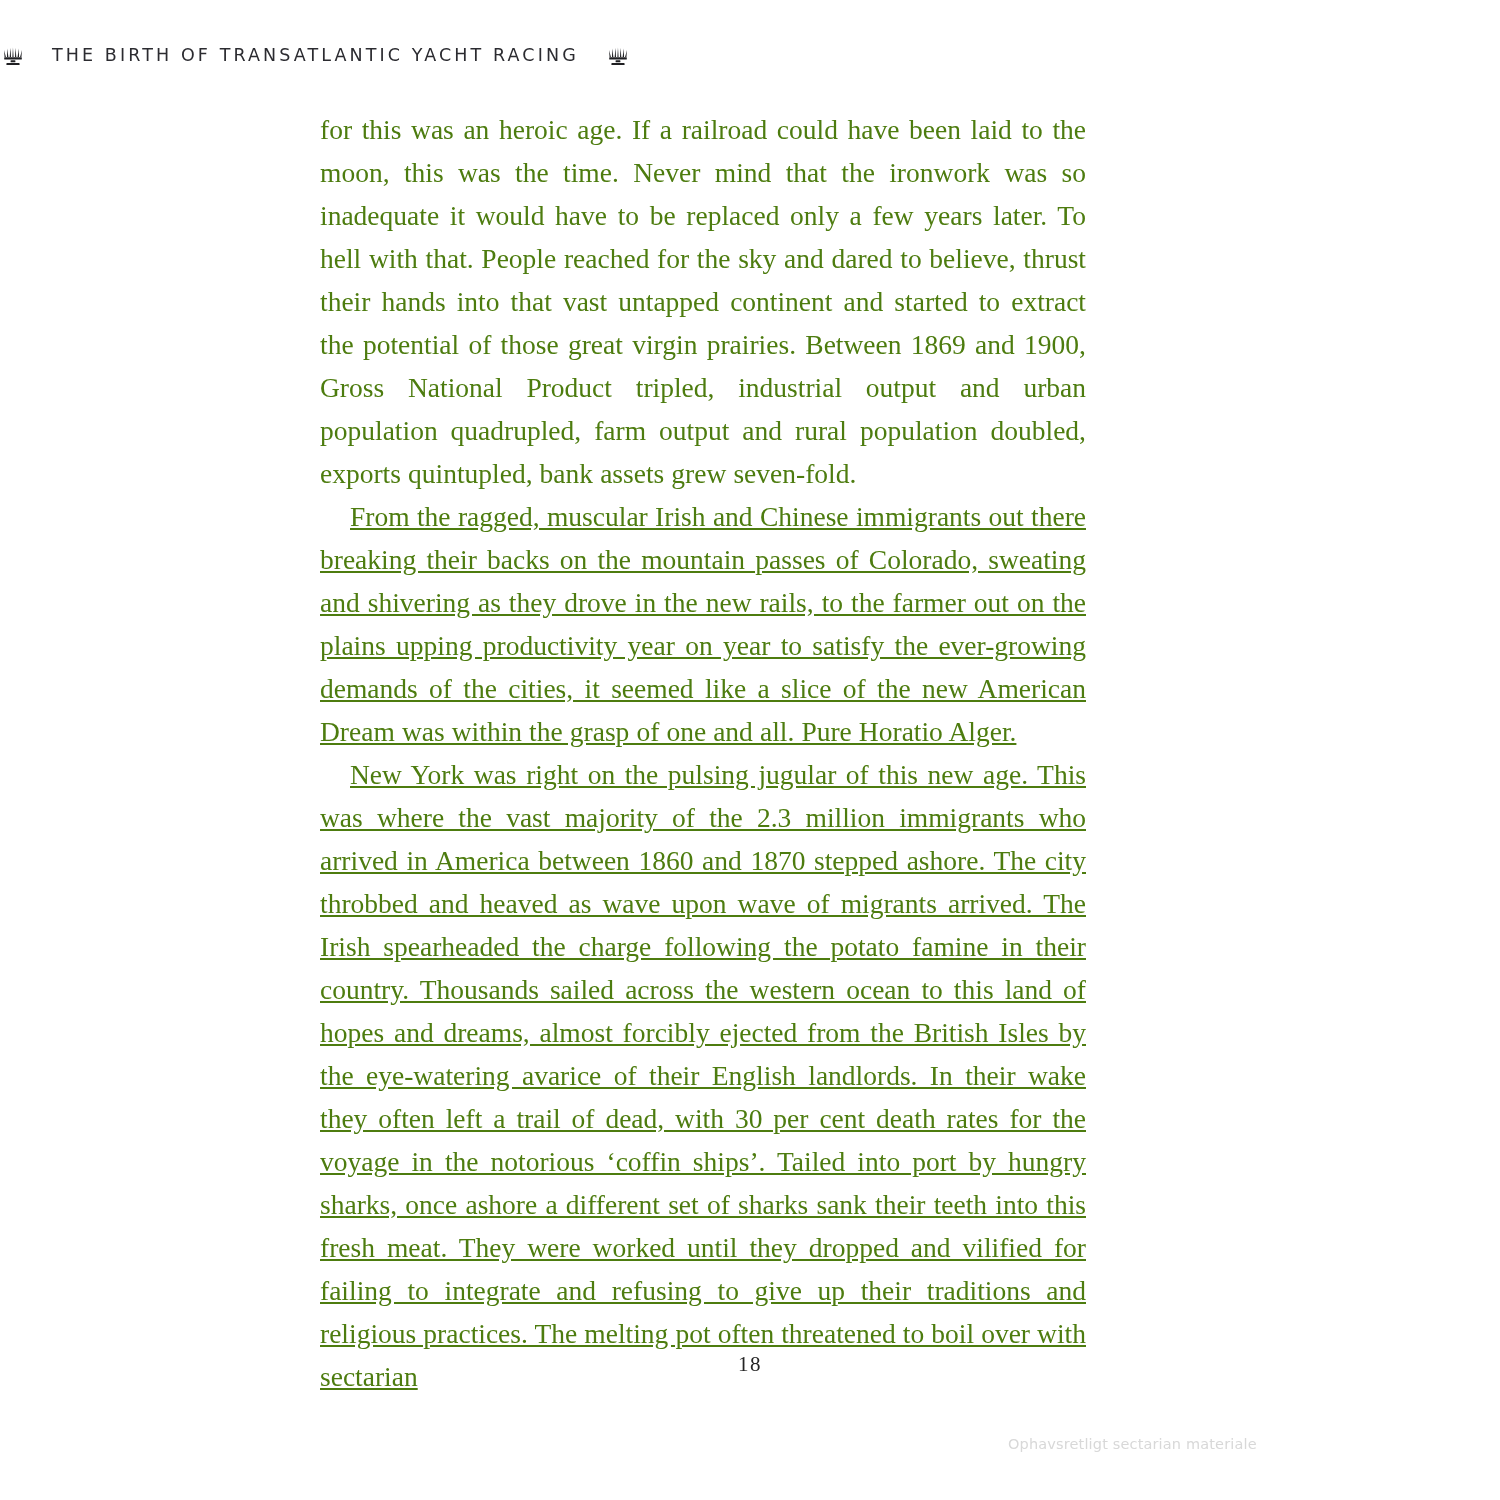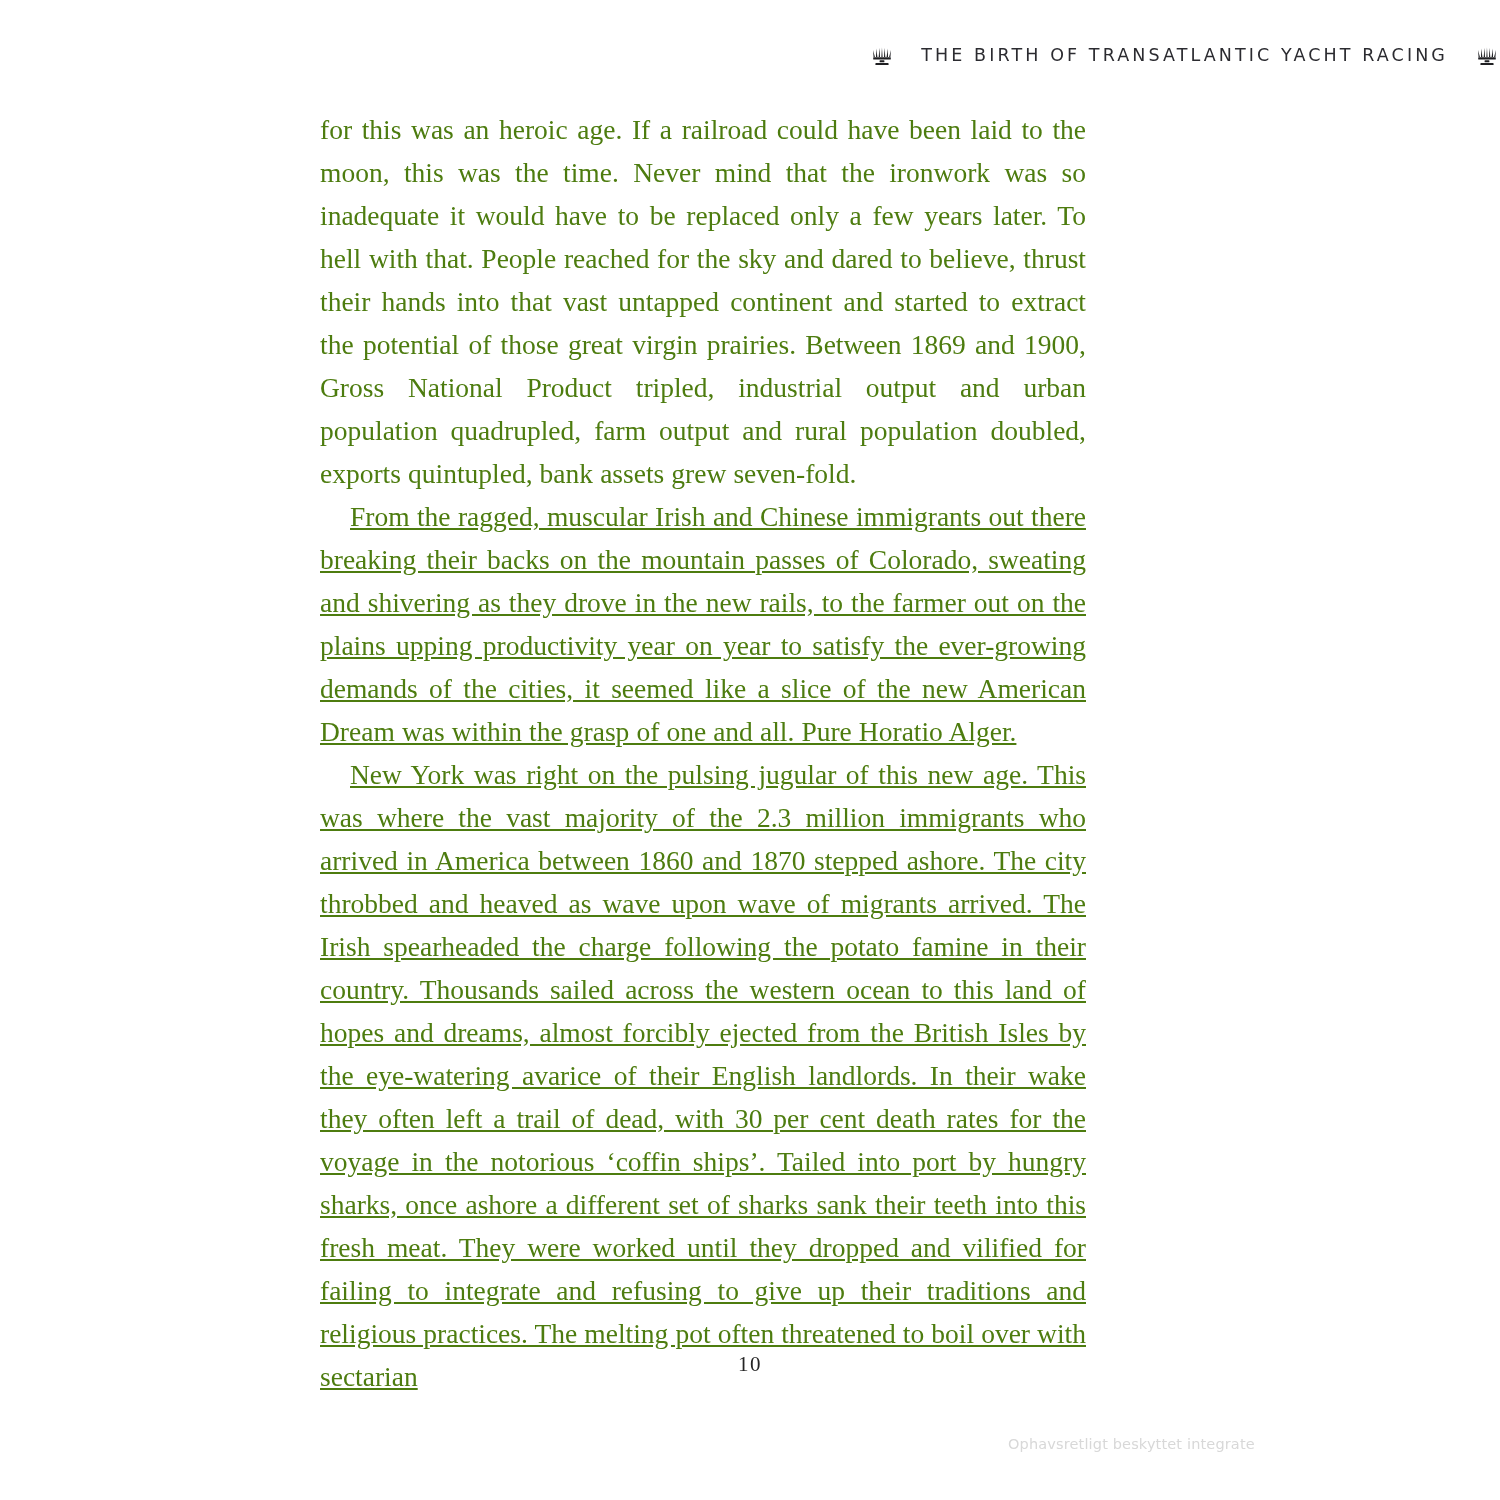--- a/index.html
+++ b/index.html
@@ -21,21 +21,21 @@
   }
 
   
   .running-head {
     position: absolute;
     top: 42px;
     left: 0;
     width: 1500px;
     display: flex;
     align-items: center;
-    justify-content: flex-end;
+    justify-content: flex-start;
     gap: 26px;
   }
 
   .running-head-title {
     font-family: "DejaVu Sans", "Liberation Sans", sans-serif;
     font-size: 17.5px;
     font-weight: 400;
     letter-spacing: 3.1px;
     color: #2b2b30;
     white-space: nowrap;
@@ -141,17 +141,17 @@
       </svg>
     </span>
   </div>
 
   <div class="textblock">
     <p class="para">for this was an heroic age. If a railroad could have been laid to the moon, this was the time. Never mind that the ironwork was so inadequate it would have to be replaced only a few years later. To hell with that. People reached for the sky and dared to believe, thrust their hands into that vast untapped continent and started to extract the potential of those great virgin prairies. Between 1869 and 1900, Gross National Product tripled, industrial output and urban population quadrupled, farm output and rural population doubled, exports quintupled, bank assets grew seven-fold.</p>
     <p class="para indent">From the ragged, muscular Irish and Chinese immigrants out there breaking their backs on the mountain passes of Colorado, sweating and shivering as they drove in the new rails, to the farmer out on the plains upping productivity year on year to satisfy the ever-growing demands of the cities, it seemed like a slice of the new American Dream was within the grasp of one and all. Pure Horatio Alger.</p>
     <p class="para indent">New York was right on the pulsing jugular of this new age. This was where the vast majority of the 2.3 million immigrants who arrived in America between 1860 and 1870 stepped ashore. The city throbbed and heaved as wave upon wave of migrants arrived. The Irish spearheaded the charge following the potato famine in their country. Thousands sailed across the western ocean to this land of hopes and dreams, almost forcibly ejected from the British Isles by the eye-watering avarice of their English landlords. In their wake they often left a trail of dead, with 30 per cent death rates for the voyage in the notorious ‘coffin ships’. Tailed into port by hungry sharks, once ashore a different set of sharks sank their teeth into this fresh meat. They were worked until they dropped and vilified for failing to integrate and refusing to give up their traditions and religious practices. The melting pot often threatened to boil over with sectarian</p>
   </div>
 
-  <div class="folio">10</div>
+  <div class="folio">18</div>
 
-  <div class="watermark">Ophavsretligt beskyttet integrate</div>
+  <div class="watermark">Ophavsretligt sectarian materiale</div>
 
 </div>
 
 </body></html>

